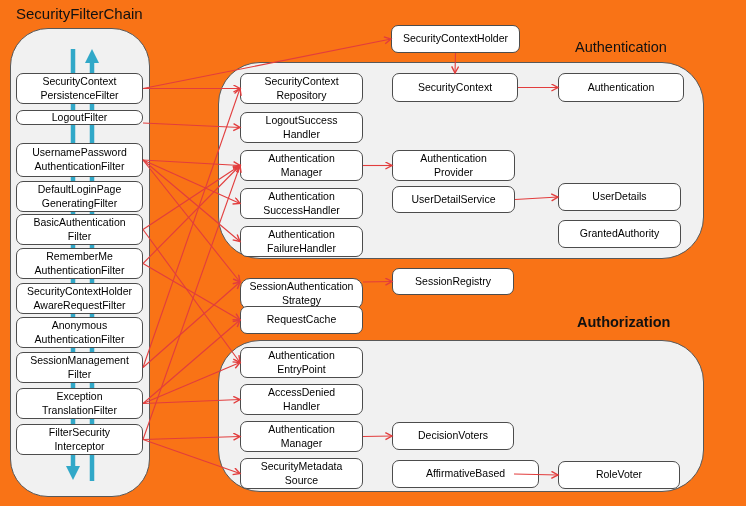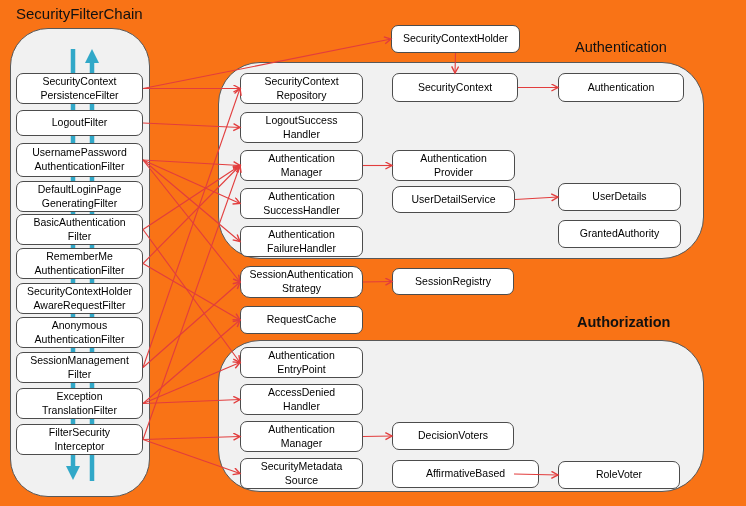--- a/index.html
+++ b/index.html
@@ -40,21 +40,21 @@
   <svg id="flow-layer" class="layer" width="746" height="506">
       <line x1="73" y1="49" x2="73" y2="466" stroke="#31a8c8" stroke-width="4.5"></line>
       <polygon points="66,466 80,466 73,480" fill="#31a8c8"></polygon>
       <line x1="92" y1="63" x2="92" y2="481" stroke="#31a8c8" stroke-width="4.5"></line>
       <polygon points="85,63 99,63 92,49" fill="#31a8c8"></polygon>
     </svg>
 
   <div id="nodes-layer">
       <div class="node" style="left: 16px; top: 73px; width: 127px; height: 31px;">SecurityContext
 PersistenceFilter</div>
-      <div class="node" style="left: 16px; top: 110px; width: 127px; height: 26px;">LogoutFilter</div>
+      <div class="node" style="left: 16px; top: 110px; width: 127px; height: 15px;">LogoutFilter</div>
       <div class="node" style="left: 16px; top: 143px; width: 127px; height: 34px;">UsernamePassword
 AuthenticationFilter</div>
       <div class="node" style="left: 16px; top: 181px; width: 127px; height: 31px;">DefaultLoginPage
 GeneratingFilter</div>
       <div class="node" style="left: 16px; top: 214px; width: 127px; height: 31px;">BasicAuthentication
 Filter</div>
       <div class="node" style="left: 16px; top: 248px; width: 127px; height: 31px;">RememberMe
 AuthenticationFilter</div>
       <div class="node" style="left: 16px; top: 283px; width: 127px; height: 31px;">SecurityContextHolder
 AwareRequestFilter</div>
@@ -73,25 +73,25 @@
 Handler</div>
       <div class="node" style="left: 240px; top: 150px; width: 123px; height: 31px;">Authentication
 Manager</div>
       <div class="node" style="left: 240px; top: 188px; width: 123px; height: 31px;">Authentication
 SuccessHandler</div>
       <div class="node" style="left: 240px; top: 226px; width: 123px; height: 31px;">Authentication
 FailureHandler</div>
       <div class="node" style="left: 392px; top: 73px; width: 126px; height: 29px;">SecurityContext</div>
       <div class="node" style="left: 392px; top: 150px; width: 123px; height: 31px;">Authentication
 Provider</div>
-      <div class="node" style="left: 392px; top: 186px; width: 123px; height: 27px; border-radius: 8px;">UserDetailService</div>
+      <div class="node" style="left: 392px; top: 186px; width: 123px; height: 27px;">UserDetailService</div>
       <div class="node" style="left: 558px; top: 73px; width: 126px; height: 29px;">Authentication</div>
       <div class="node" style="left: 558px; top: 183px; width: 123px; height: 28px;">UserDetails</div>
       <div class="node" style="left: 558px; top: 220px; width: 123px; height: 28px;">GrantedAuthority</div>
-      <div class="node" style="left: 240px; top: 266px; width: 123px; height: 32px; border-radius: 10px;">SessionAuthentication
+      <div class="node" style="left: 240px; top: 278px; width: 123px; height: 32px; border-radius: 10px;">SessionAuthentication
 Strategy</div>
       <div class="node" style="left: 392px; top: 268px; width: 122px; height: 27px;">SessionRegistry</div>
       <div class="node" style="left: 240px; top: 306px; width: 123px; height: 28px;">RequestCache</div>
       <div class="node" style="left: 240px; top: 347px; width: 123px; height: 31px;">Authentication
 EntryPoint</div>
       <div class="node" style="left: 240px; top: 384px; width: 123px; height: 31px;">AccessDenied
 Handler</div>
       <div class="node" style="left: 240px; top: 421px; width: 123px; height: 31px;">Authentication
 Manager</div>
       <div class="node" style="left: 240px; top: 458px; width: 123px; height: 31px;">SecurityMetadata

